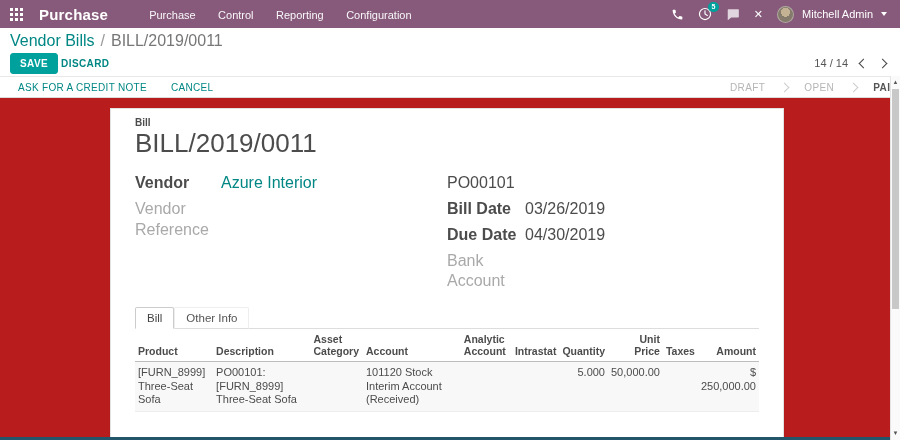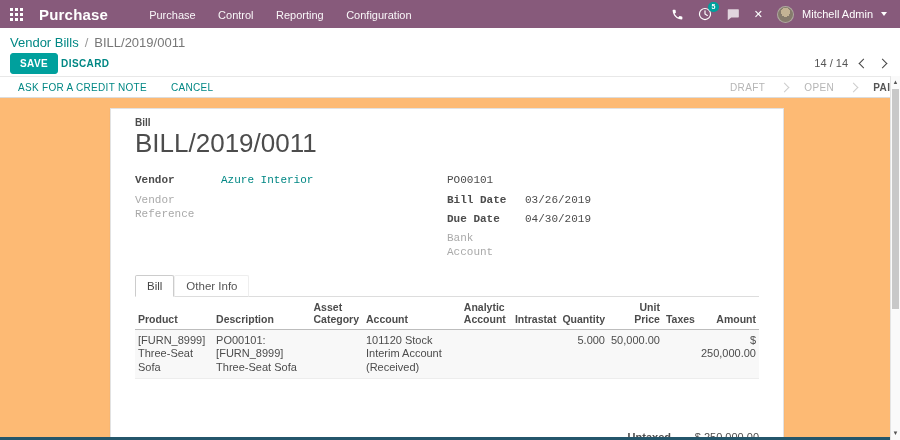--- a/index.html
+++ b/index.html
@@ -28,21 +28,21 @@
     border-radius: 6px; padding: 0 2px; font-weight: 700;
   }
   .close-x { font-size: 11px; color: #fff; }
   .avatar { width: 17px; height: 17px; border-radius: 50%;
     background: radial-gradient(circle at 50% 35%, #c3b394 0 36%, #857b6c 37% 100%);
     border: 1px solid rgba(255,255,255,.35); }
   .username { font-size: 11px; margin-left: -6px; }
   .caret { width: 0; height: 0; border-left: 3.5px solid transparent; border-right: 3.5px solid transparent; border-top: 4px solid #fff; margin-left: -6px; }
 
   
-  .bc-row { height: 22px; display: flex; align-items: flex-end; padding: 0 14px 0 10px; font-size: 13px; }
+  .bc-row { height: 22px; display: flex; align-items: flex-end; padding: 0 14px 0 10px; font-size: 16px; }
   .bc-link { color: #008784; cursor: pointer; }
   .bc-sep { color: #999; margin: 0 6px; }
   .bc-cur { color: #777; }
 
   .btn-row { height: 26px; display: flex; align-items: center; padding: 0 14px 0 10px; }
   .save-btn { background: #00A09D; color: #fff; border: 1px solid #00A09D; border-radius: 3px;
     font-size: 10px; font-weight: 700; letter-spacing: .4px; padding: 4px 9px; cursor: pointer;
     font-family: "Liberation Sans", sans-serif; }
   .discard-btn { background: none; border: none; color: #008784; font-size: 10px; font-weight: 700;
     letter-spacing: .4px; margin-left: 3px; cursor: pointer; font-family: "Liberation Sans", sans-serif; }
@@ -54,31 +54,31 @@
   
   .statusbar { height: 22px; border-top: 1px solid #e8e8e8; border-bottom: 1px solid #dcdcdc;
     display: flex; align-items: center; padding: 0 2px 0 18px; background: #fff; }
   .sb-btn { color: #008784; font-size: 10px; letter-spacing: .3px; margin-right: 24px; cursor: pointer; }
   .pipeline { margin-left: auto; display: flex; align-items: center; gap: 16px; }
   .state { font-size: 10px; color: #b5b5b5; letter-spacing: .4px; cursor: pointer; }
   .state.active { color: #555; font-weight: 700; }
   .chev { width: 7px; height: 7px; border-top: 1px solid #ccc; border-right: 1px solid #ccc; transform: rotate(45deg); }
 
   
-  .content { position: absolute; top: 98px; left: 0; right: 0; bottom: 0; background: #fdba74; overflow: hidden; }
+  .content { position: absolute; top: 98px; left: 0; right: 0; bottom: 0; background: #b91c1c; overflow: hidden; }
   .sheet { position: absolute; left: 110px; top: 10px; width: 674px; height: 440px;
     background: #fff; border: 1px solid #e2e2e2; box-shadow: 0 1px 2px rgba(0,0,0,.05);
     padding: 8px 24px 0; }
 
   .doc-label { font-size: 10px; font-weight: 700; color: #4c4c4c; }
   .doc-title { font-size: 26px; font-weight: 400; color: #4c4c4c; line-height: 1.05; margin-top: 2px; }
 
   .fields { display: flex; margin-top: 16px; }
   .fcol { width: 50%; }
-  .frow { display: flex; margin-bottom: 5px; font-size: 11px; line-height: 1.3; font-family: Liberation Mono, monospace; }
+  .frow { display: flex; margin-bottom: 5px; font-size: 16px; line-height: 1.3; }
   .flabel { width: 86px; font-weight: 700; color: #4c4c4c; flex-shrink: 0; }
   .fcol.right .flabel { width: 78px; }
   .flabel.muted { font-weight: 400; color: #a9a9a9; }
   .fvalue { color: #4c4c4c; cursor: text; }
   .fvalue.link { color: #008784; cursor: pointer; }
 
   .tabs { display: flex; margin-top: 10px; border-bottom: 1px solid #ddd; }
   .tab { font-size: 11.5px; color: #555; padding: 4px 11px; background: #fff; cursor: pointer;
     border: 1px solid #eee; border-bottom: 1px solid #ddd; margin-bottom: -1px; border-radius: 2px 2px 0 0; }
   .tab.active { color: #444; border-color: #ccc; border-bottom-color: #fff; }

